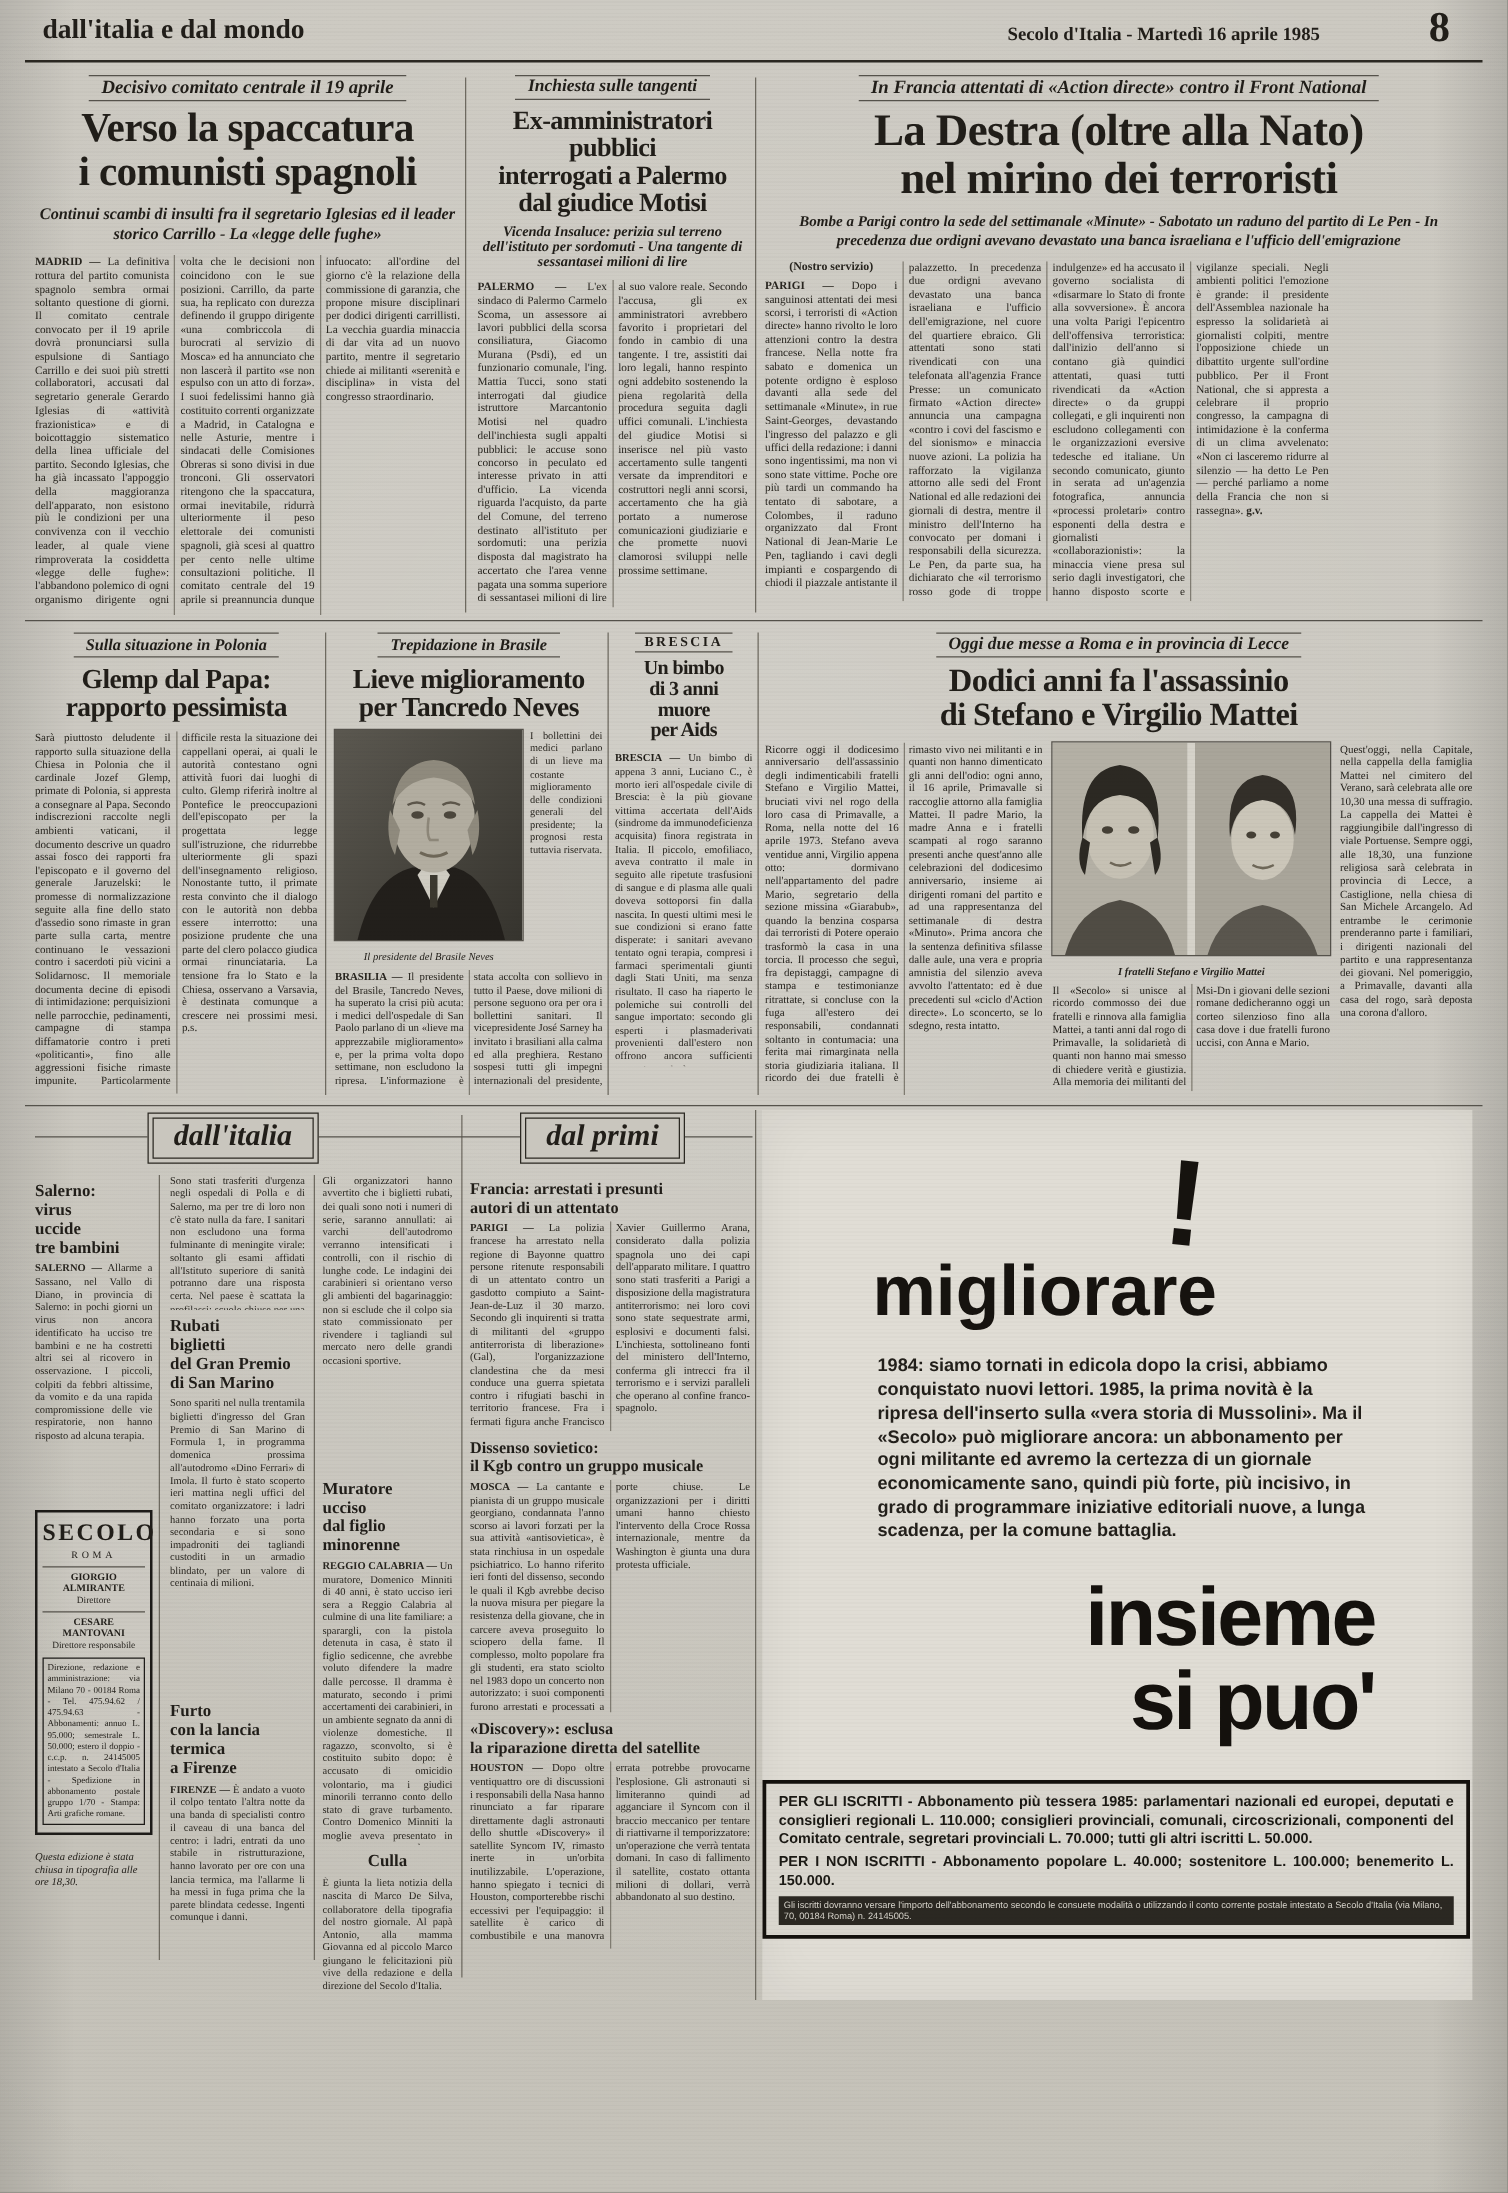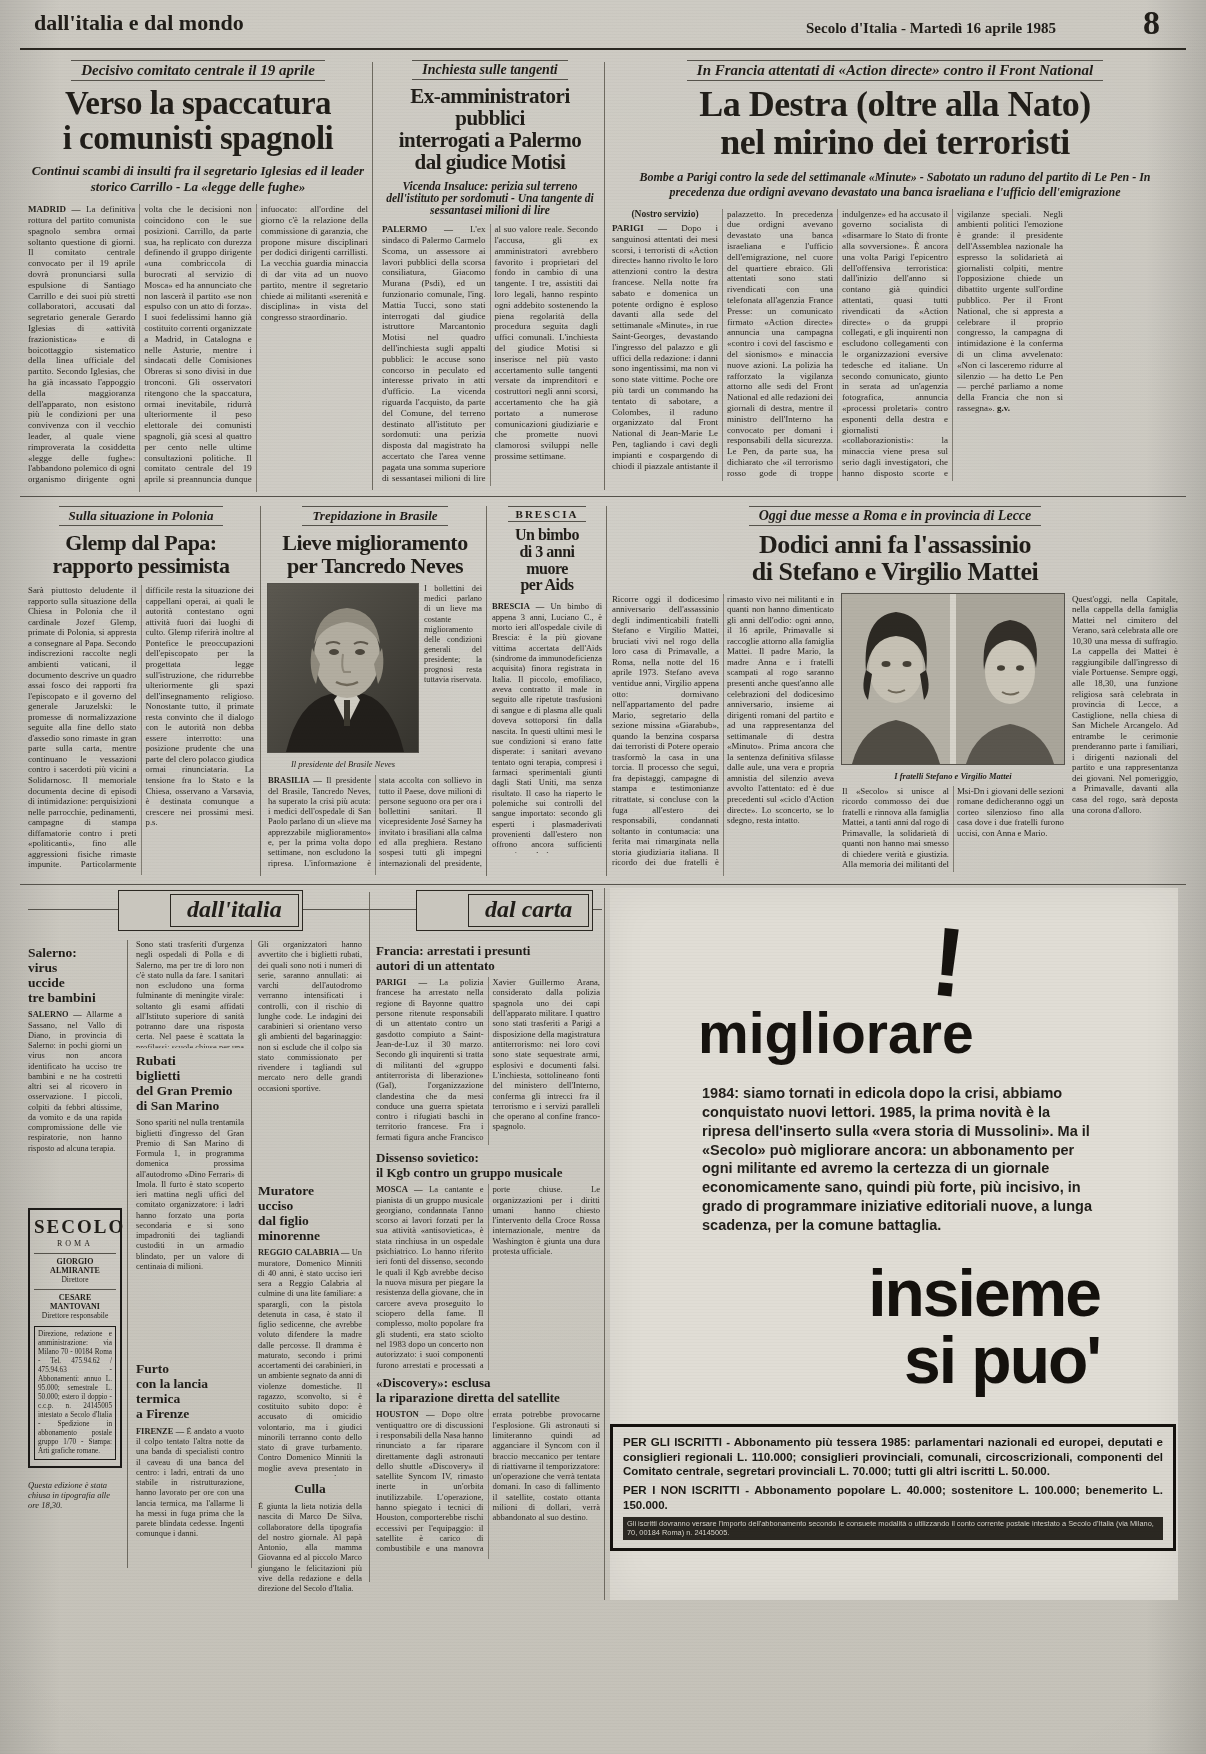--- a/index.html
+++ b/index.html
@@ -77,21 +77,21 @@
   .ma-row{display:flex; gap:8px; margin-top:8px;}
   .ma-l{width:222px; columns:2; column-gap:8px; column-rule:1px solid #807c72; column-fill:auto; height:282px; font-size:8.8px; line-height:1.2; text-align:justify; overflow:hidden;}
   .ma-c{width:222px; flex:none;}
   .photo-ma{width:222px; height:170px; outline:1px solid #55524b;}
   .ma-c .caption{font-weight:bold;}
   .ma-below{columns:2; column-gap:8px; column-rule:1px solid #807c72; column-fill:auto; height:86px; font-size:8.8px; line-height:1.2; text-align:justify; overflow:hidden; margin-top:5px;}
   .ma-r{width:106px; height:282px; font-size:8.8px; line-height:1.2; text-align:justify; overflow:hidden;}
 
   
   .sec-box{top:890px; border:1px solid #2b2822; padding:3px; background:#c9c6be; z-index:2;}
-  .sec-box > span{display:block; border:1px solid #2b2822; padding:1px 16px 3px; font-style:italic; font-weight:bold; font-size:24px;margin-left:48px;}
+  .sec-box > span{display:block; border:1px solid #2b2822; padding:1px 16px 3px; font-style:italic; font-weight:bold; font-size:24px;}
   .b-colA{left:28px; top:940px; width:94px;}
   .b-colB{left:136px; top:940px; width:108px;}
   .b-colC{left:258px; top:940px; width:104px;}
   .b-h{font-weight:bold; font-size:13.5px; line-height:1.1; margin:6px 0 5px;}
   .b-body{font-size:8.4px; line-height:1.22; text-align:justify; overflow:hidden; color:#28251f;}
   .colophon{margin-top:12px; border:2px solid #1d1b18; padding:6px 4px; text-align:center; background:rgba(255,255,255,0.08);}
   .colophon .t{font-size:19px; font-weight:bold; letter-spacing:2px;}
   .colophon .c{font-size:8px; letter-spacing:3px; margin-top:1px;}
   .colophon .n{font-size:8px; font-weight:bold; margin-top:5px; border-top:1px solid #55524b; padding-top:3px;}
   .colophon .r{font-size:7.5px;}
@@ -251,21 +251,21 @@
   <div class="vrule" style="left:260px; top:506px; height:370px;"></div>
   <div class="vrule" style="left:486px; top:506px; height:370px;"></div>
   <div class="vrule" style="left:606px; top:506px; height:370px;"></div>
   <div class="hrule" style="left:20px; top:884px; width:1166px;"></div>
 
   <div class="hrule" style="left:28px; top:909px; width:574px; z-index:1;"></div>
   <div class="abs sec-box" style="left:118px;">
       <span>dall'italia</span>
     </div>
   <div class="abs sec-box" style="left:416px;">
-      <span>dal carta</span>
+      <span>dal primi</span>
     </div>
 
   <div class="abs b-colA">
     <div class="b-h pre">Salerno:
 virus
 uccide
 tre bambini</div>
     <div class="b-body" style="height:186px;">
       <strong class="dl">SALERNO —</strong> <span>Allarme a Sassano, nel Vallo di Diano, in provincia di Salerno: in pochi giorni un virus non ancora identificato ha ucciso tre bambini e ne ha costretti altri sei al ricovero in osservazione. I piccoli, colpiti da febbri altissime, da vomito e da una rapida compromissione delle vie respiratorie, non hanno risposto ad alcuna terapia.</span>
     </div>

